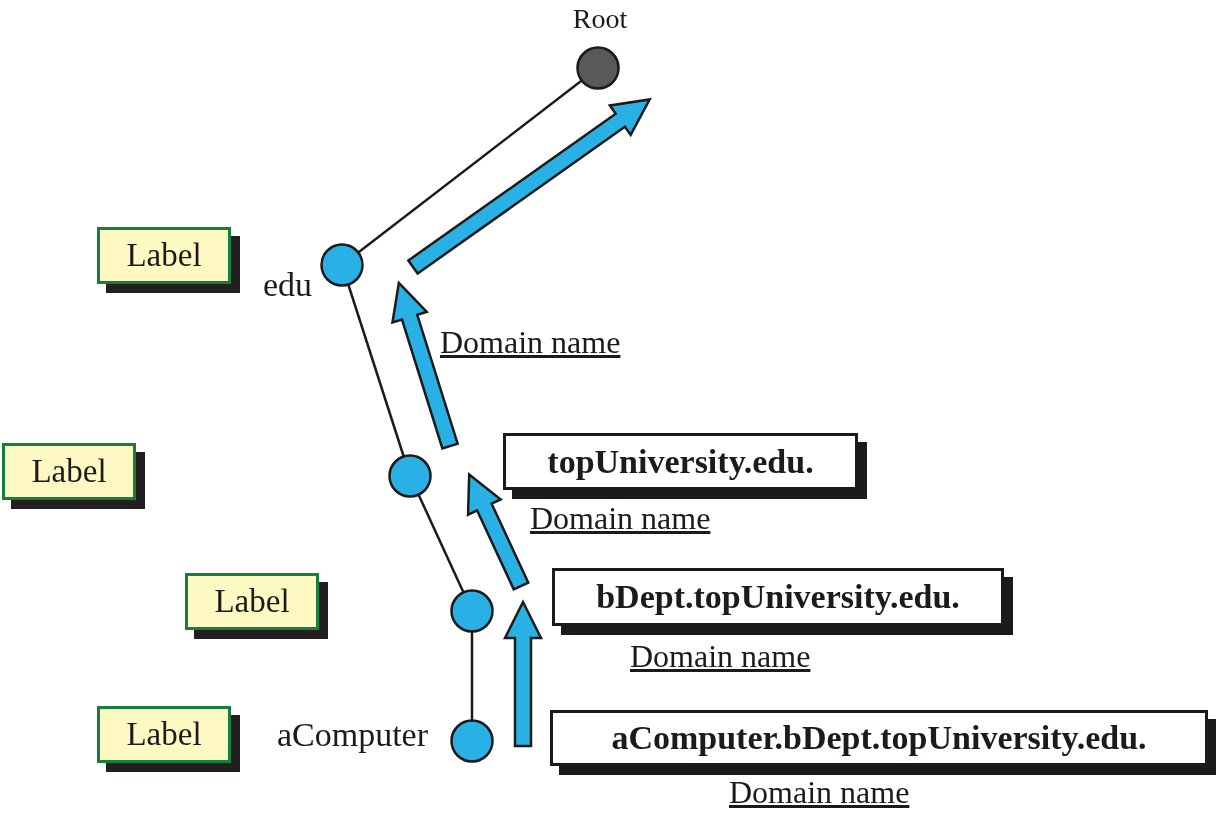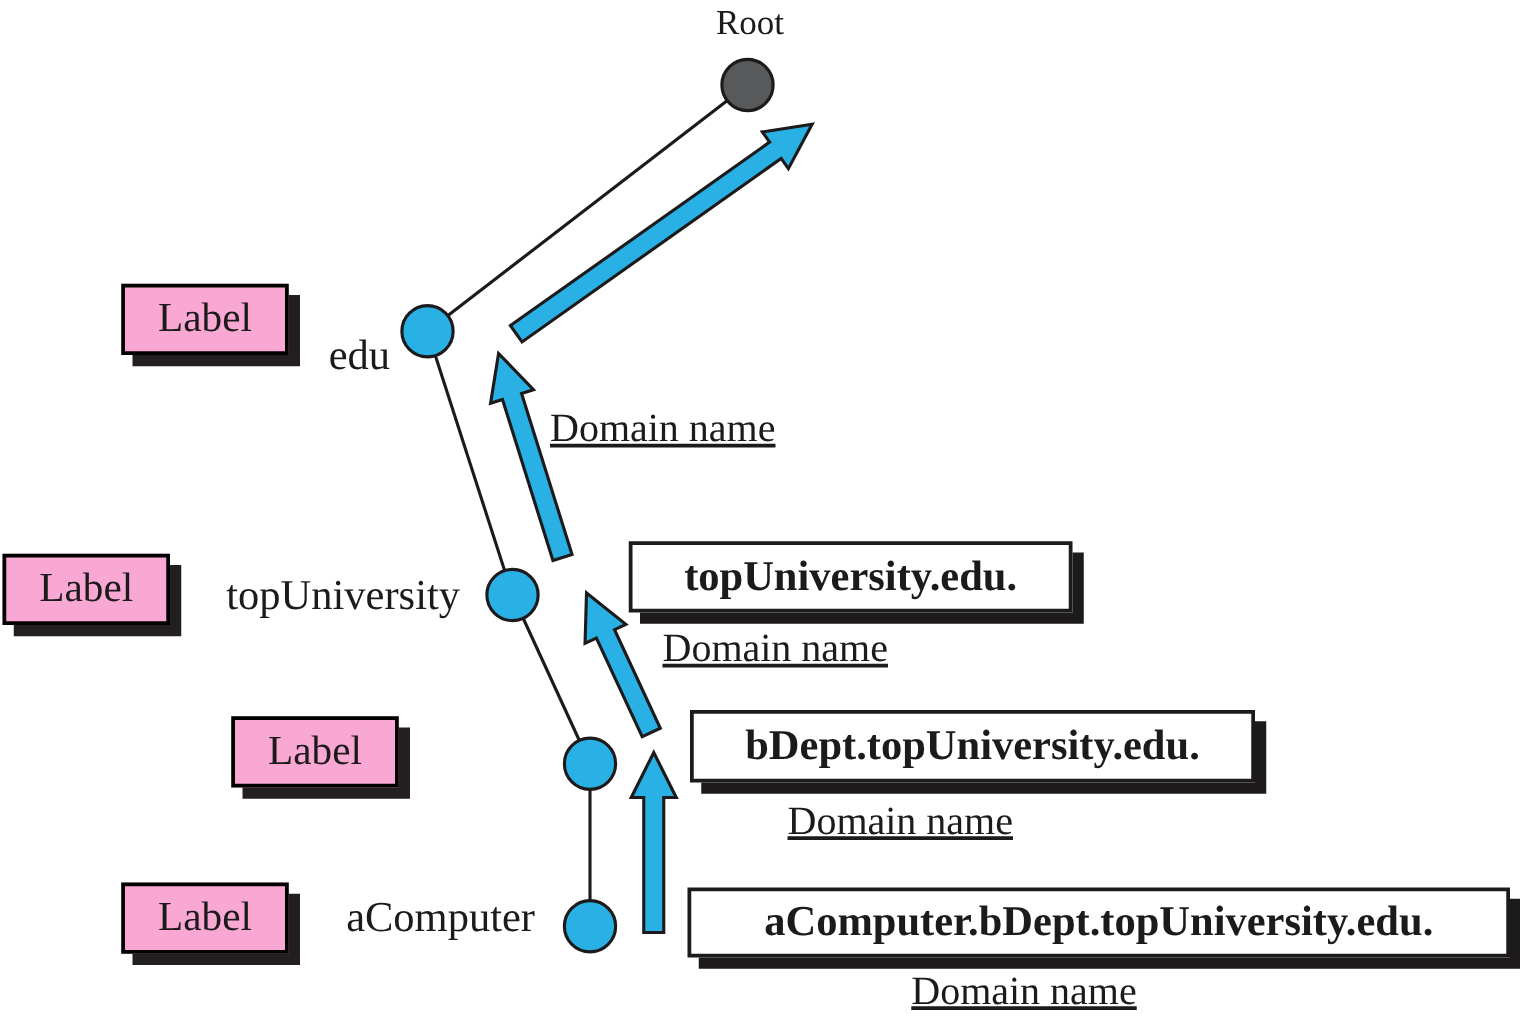--- a/index.html
+++ b/index.html
@@ -15,22 +15,22 @@
   .txt{position:absolute;white-space:nowrap;}
   .root-text{
     left:500px;top:3px;width:200px;
     text-align:center;font-size:28px;
   }
   
   .label-box{
     position:absolute;
     box-sizing:border-box;
     width:134px;height:57px;
-    background:#f9a8d4;
-    border:3px solid #000000;
+    background:#fef9c3;
+    border:3px solid #15803d;
     box-shadow:9px 9px 0 #231f20;
     display:flex;align-items:center;justify-content:center;
     font-size:33px;
   }
   .lb-edu{left:97px;top:227px;}
   .lb-topu{left:2px;top:443px;}
   .lb-bdept{left:185px;top:573px;}
   .lb-acomp{left:97px;top:706px;}
   
   .node-name{font-size:34px;text-align:right;}
@@ -96,21 +96,20 @@
   </svg>
 
   <div class="txt root-text">Root</div>
 
   <div class="label-box lb-edu">Label</div>
   <div class="label-box lb-topu">Label</div>
   <div class="label-box lb-bdept">Label</div>
   <div class="label-box lb-acomp">Label</div>
 
   <div class="txt node-name nn-edu">edu</div>
-  <div class="txt node-name nn-topu">topUniversity</div>
   <div class="txt node-name nn-acomp">aComputer</div>
 
   <div class="domain-box db-topu">topUniversity.edu.</div>
   <div class="domain-box db-bdept">bDept.topUniversity.edu.</div>
   <div class="domain-box db-acomp">aComputer.bDept.topUniversity.edu.</div>
 
   <div class="caption cap-edu">Domain name</div>
   <div class="caption cap-topu">Domain name</div>
   <div class="caption cap-bdept">Domain name</div>
   <div class="caption cap-acomp">Domain name</div>

